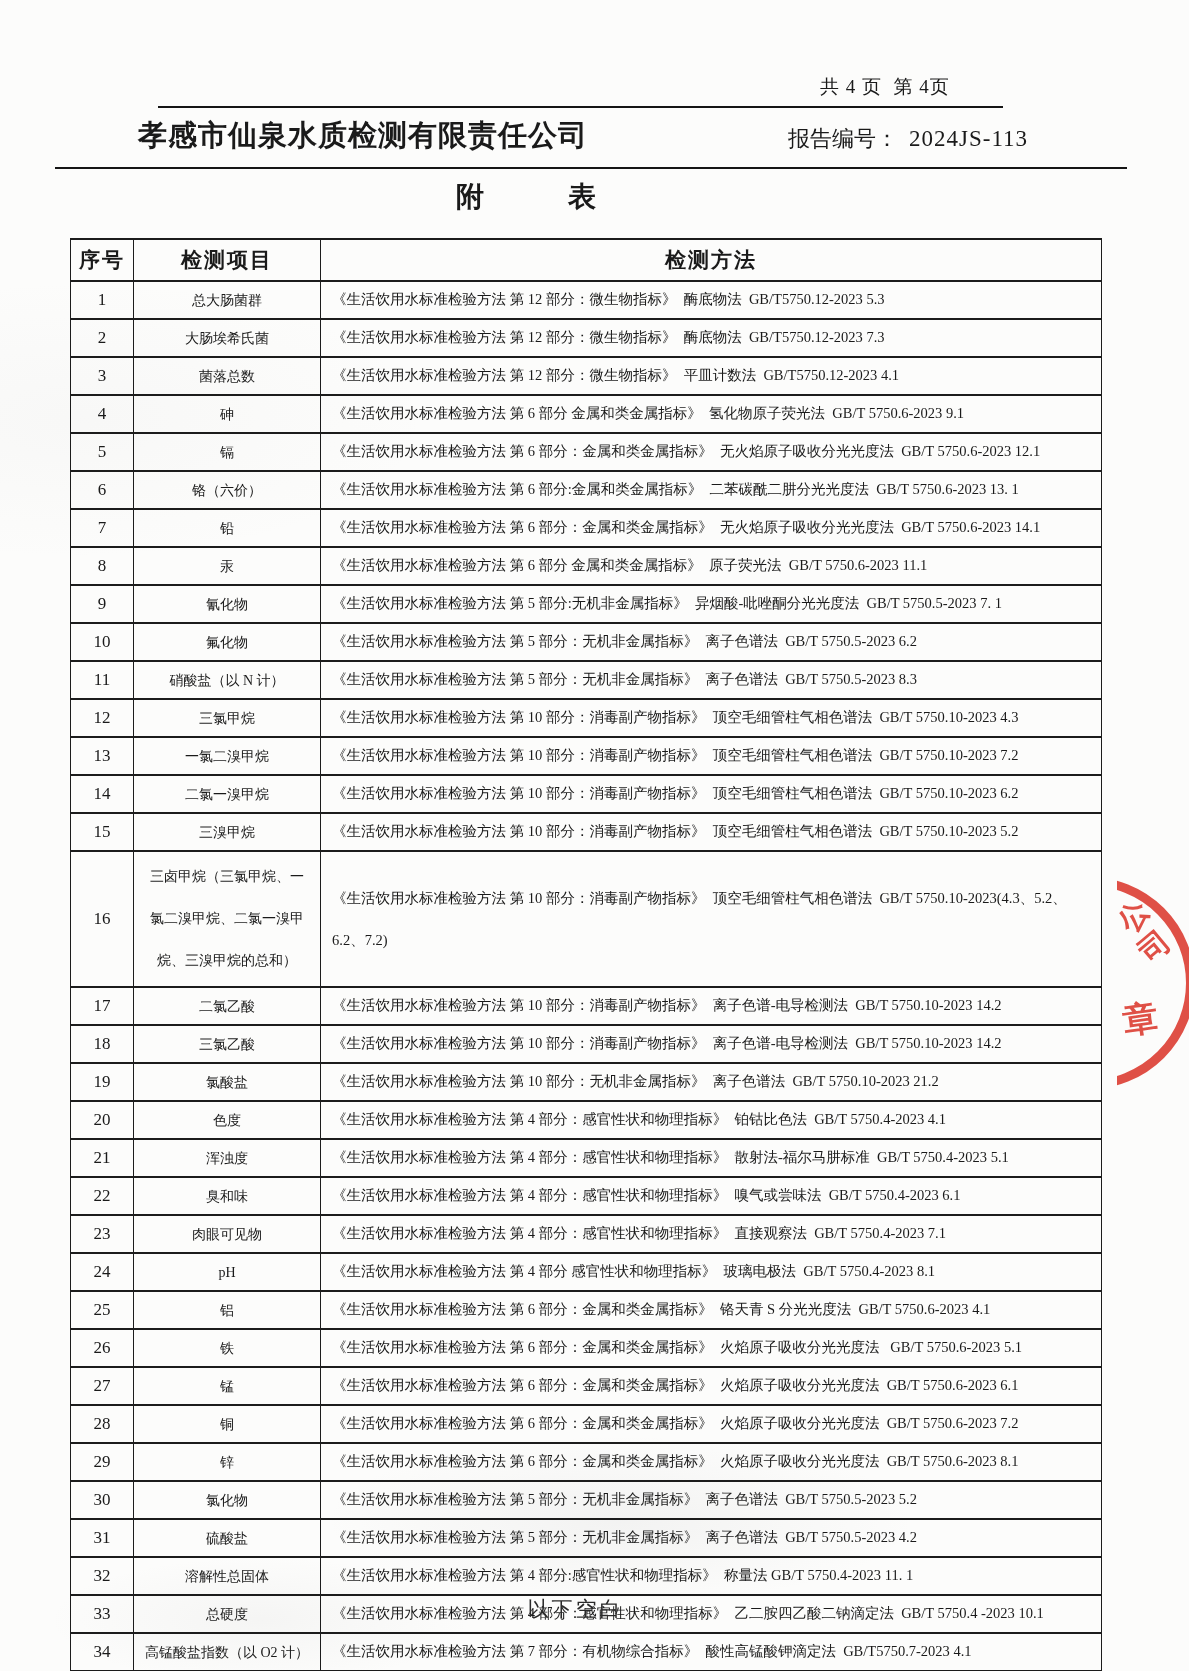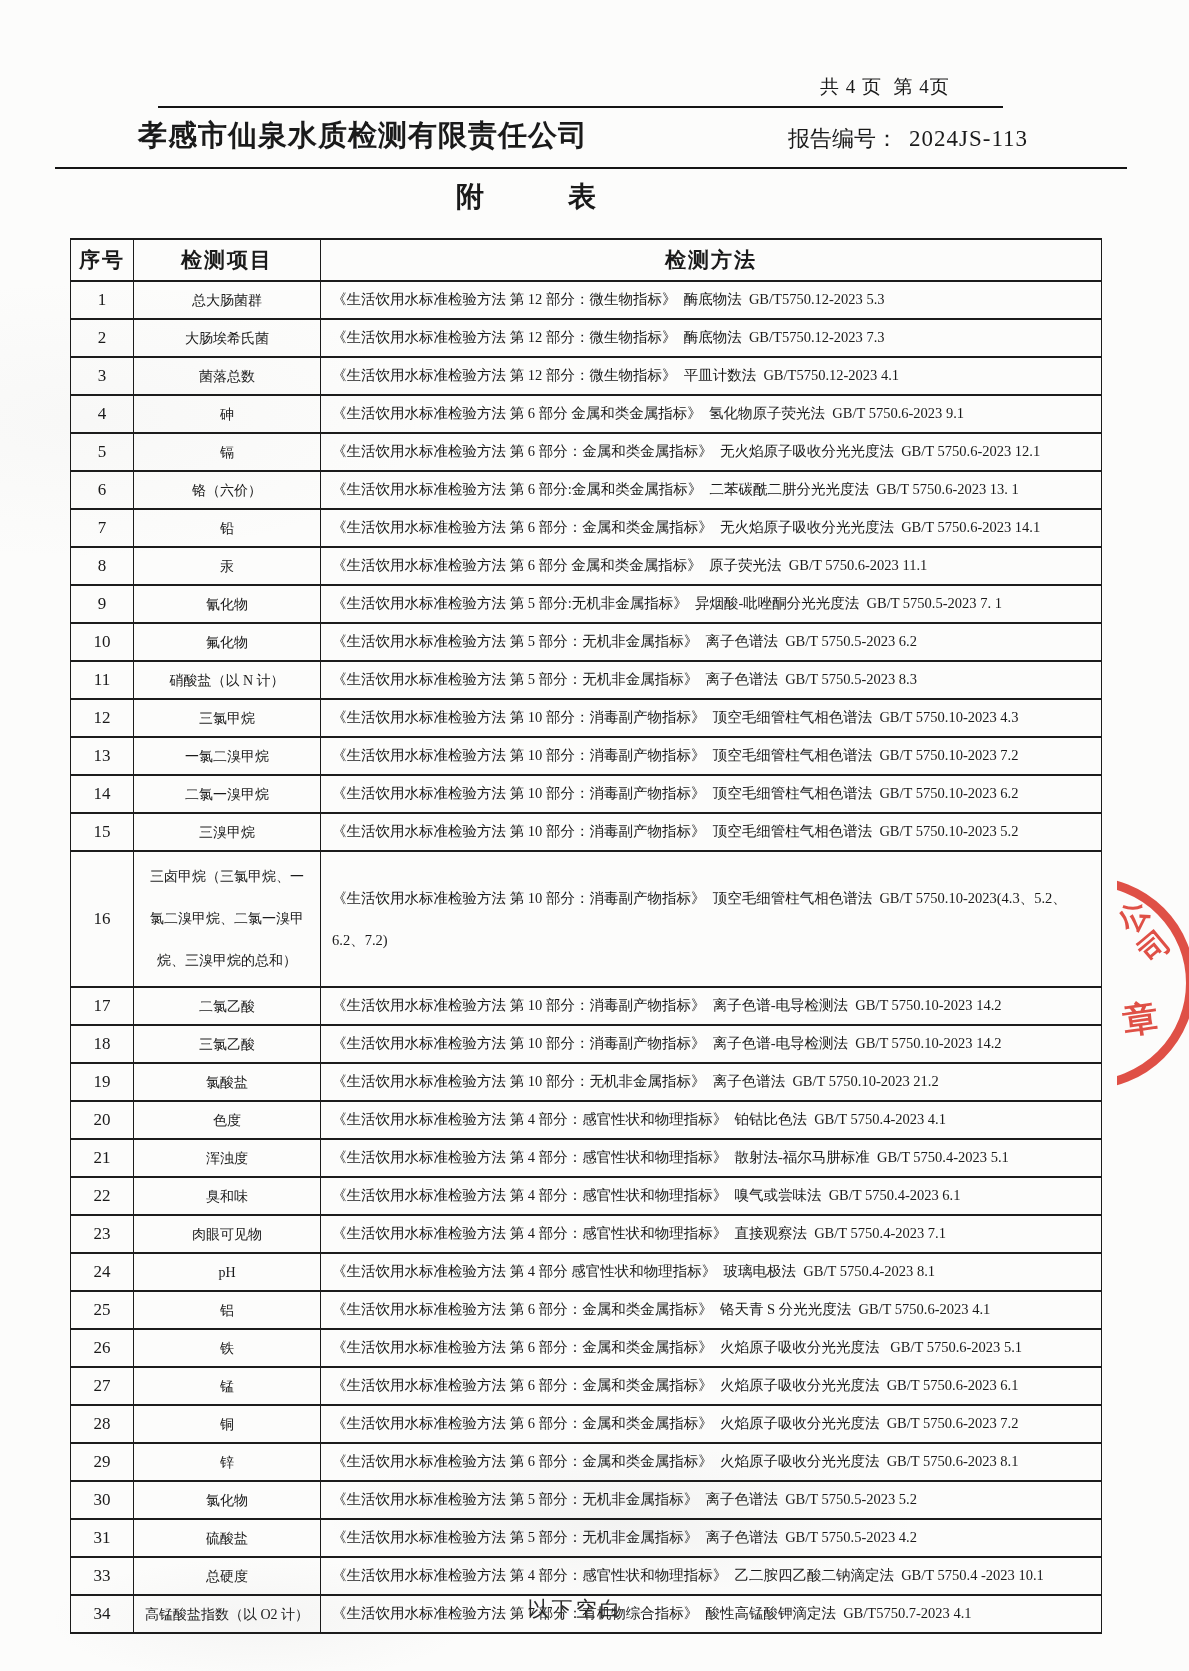--- a/index.html
+++ b/index.html
@@ -291,20 +291,25 @@
     <td class="col-item">氯化物</td>
     <td class="col-method">《生活饮用水标准检验方法 第 5 部分：无机非金属指标》  离子色谱法  GB/T 5750.5-2023 5.2</td>
   </tr>
 
   <tr>
     <td class="col-no">31</td>
     <td class="col-item">硫酸盐</td>
     <td class="col-method">《生活饮用水标准检验方法 第 5 部分：无机非金属指标》  离子色谱法  GB/T 5750.5-2023 4.2</td>
   </tr>
 
+  <tr>
+    <td class="col-no">32</td>
+    <td class="col-item">溶解性总固体</td>
+    <td class="col-method">《生活饮用水标准检验方法 第 4 部分:感官性状和物理指标》  称量法 GB/T 5750.4-2023 11. 1</td>
+  </tr>
 
   <tr>
     <td class="col-no">33</td>
     <td class="col-item">总硬度</td>
     <td class="col-method">《生活饮用水标准检验方法 第 4 部分：感官性状和物理指标》  乙二胺四乙酸二钠滴定法  GB/T 5750.4 -2023 10.1</td>
   </tr>
 
   <tr>
     <td class="col-no">34</td>
     <td class="col-item">高锰酸盐指数（以 O2 计）</td>

